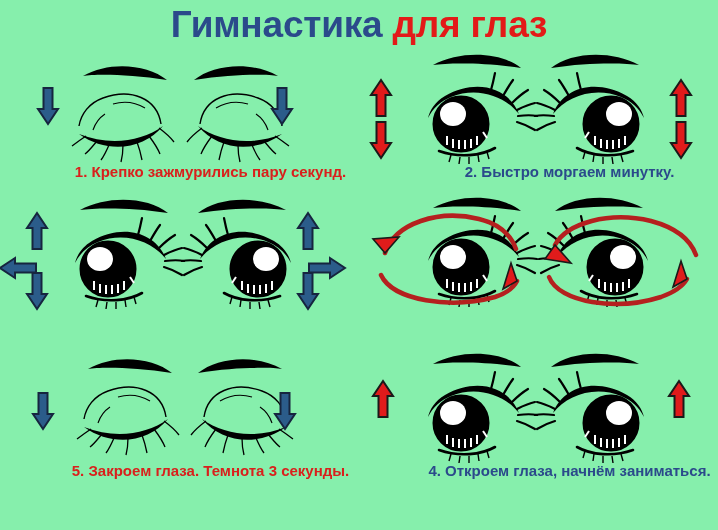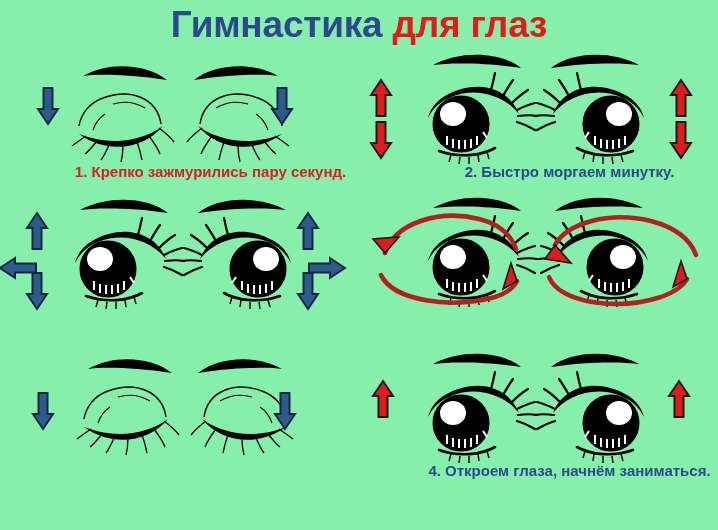--- a/index.html
+++ b/index.html
@@ -270,20 +270,21 @@
           <use href="#eye-closed"></use>
         </g>
         <g transform="translate(33,44) rotate(180,10,18)">
           <use href="#arrow-shape" fill="#2b5c8a" stroke="#16253f" stroke-width="2"></use>
         </g>
         <g transform="translate(275,44) rotate(180,10,18)">
           <use href="#arrow-shape" fill="#2b5c8a" stroke="#16253f" stroke-width="2"></use>
         </g>
       </svg>
     </div>
+    <div class="caption cap-red">5. Закроем глаза. Темнота 3 секунды.</div>
   </div>
 
   <div class="panel panel-r2 panel-c1">
     <div class="art">
       <svg width="359" height="118" viewBox="0 0 359 118">
         <g transform="translate(172,2) scale(-1,1)">
           <use href="#eye-open"></use>
         </g>
         <g transform="translate(182,2)">
           <use href="#eye-open"></use>

